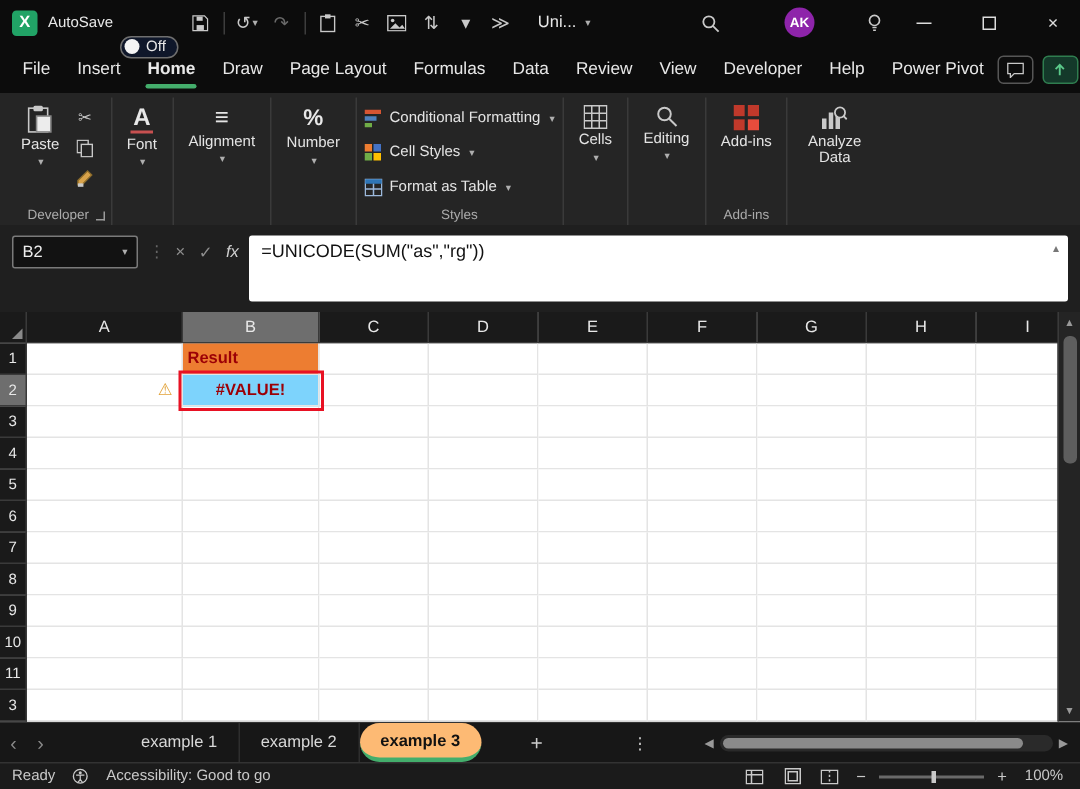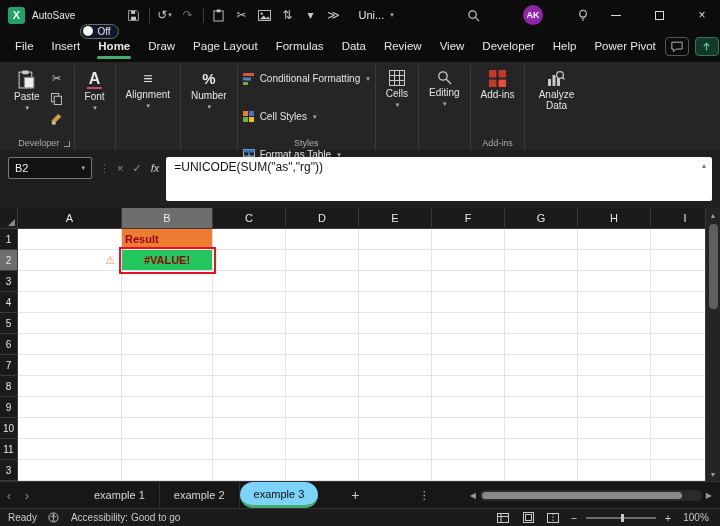--- a/index.html
+++ b/index.html
@@ -34,21 +34,21 @@
 
   
   .ribbon { height:88px; background:#252525; display:flex; padding:3px 4px 0 4px; }
   .rgroup { position:relative; padding:3px 5px 15px 5px; border-right:1px solid #3A3A3A; display:flex; align-items:flex-start; }
   .glabel { position:absolute; bottom:2px; left:0; right:0; text-align:center; font-size:9px; color:#ABABAB; white-space:nowrap; }
   .launcher { position:absolute; bottom:3px; right:4px; width:6px; height:6px; border-right:1px solid #9A9A9A; border-bottom:1px solid #9A9A9A; }
   .bigbtn { display:flex; flex-direction:column; align-items:center; gap:2px; color:#E4E4E4; font-size:10px; padding:2px 5px; text-align:center; }
   .bigbtn .lbl { line-height:11px; }
   .minicol { display:flex; flex-direction:column; gap:5px; padding:3px 3px; }
   .mini { width:18px; height:15px; display:flex; align-items:center; justify-content:center; color:#C9C9C9; font-size:11px; }
-  .stack { display:flex; flex-direction:column; gap:21px; padding-top:2px; }
+  .stack { display:flex; flex-direction:column; gap:6px; padding-top:2px; }
   .stylebtn { display:flex; align-items:center; gap:5px; color:#E4E4E4; font-size:10px; height:17px; white-space:nowrap; }
   .font-a { font-size:16px; font-weight:bold; color:#E8E8E8; border-bottom:2px solid #C75050; line-height:17px; padding:0 2px; }
   .pct { font-size:15px; font-weight:bold; color:#E8E8E8; line-height:18px; }
 
   
   .formula-row { height:58px; background:#1F1F1F; display:flex; align-items:flex-start; gap:7px; padding:7px 8px 0 8px; }
   .namebox { width:84px; height:22px; border:1px solid #7A7A7A; border-radius:2px; background:#121212; color:#EEE; font-size:11px; display:flex; align-items:center; justify-content:space-between; padding:0 6px; }
   .fhandle { color:#666; font-size:11px; line-height:22px; }
   .fbtns { display:flex; align-items:center; gap:9px; height:22px; color:#8F8F8F; font-size:11px; }
   .fx-lbl { font-style:italic; color:#CFCFCF; }
@@ -62,34 +62,34 @@
   .corner::after { content:""; position:absolute; right:2px; bottom:2px; border-left:7px solid transparent; border-bottom:7px solid #8A8A8A; }
   .ch { width:73px; min-width:73px; height:21px; background:#1A1A1A; color:#E8E8E8; font-size:11px; display:flex; align-items:center; justify-content:center; border-right:1px solid #3A3A3A; border-bottom:1px solid #3A3A3A; }
   .grid-row { display:flex; height:21px; }
   .rh { width:18px; min-width:18px; background:#1A1A1A; color:#E8E8E8; font-size:10px; display:flex; align-items:center; justify-content:center; border-right:1px solid #3A3A3A; border-bottom:1px solid #3A3A3A; }
   .sel { background:#6E6E6E !important; }
   .cell { width:73px; min-width:73px; background:#fff; border-right:1px solid #E4E4E4; border-bottom:1px solid #E4E4E4; display:flex; align-items:center; font-size:11px; color:#222; }
   .w-a { width:104px; min-width:104px; }
   .w-b { width:91px; min-width:91px; }
   .w-i { flex:1; min-width:0; }
   .cell-result { background:#ED7D31; color:#9C0006; font-weight:bold; padding-left:3px; }
-  .cell-error { background:#22c55e; color:#9C0006; font-weight:bold; justify-content:center; outline:2px solid #E81123; outline-offset:1px; position:relative; z-index:2; }
+  .cell-error { background:#7dd3fc; color:#9C0006; font-weight:bold; justify-content:center; outline:2px solid #E81123; outline-offset:1px; position:relative; z-index:2; }
   .cell-flag { justify-content:flex-end; padding-right:6px; }
   .warn-glyph { color:#E2A33A; font-size:11px; line-height:1; }
   .vscroll { position:absolute; top:0; right:0; width:15px; height:273px; background:#242424; border-left:1px solid #3A3A3A; display:flex; flex-direction:column; align-items:center; }
   .vs-arrow { height:14px; display:flex; align-items:center; color:#999; font-size:7px; }
   .vs-thumb { width:9px; height:85px; background:#5E5E5E; border-radius:4px; margin-top:2px; }
   .vs-bottom { margin-top:auto; }
 
   
   .tabbar { height:27px; background:#171717; border-top:1px solid #333; display:flex; align-items:stretch; font-size:11px; color:#D8D8D8; }
   .tab-nav { width:18px; display:flex; align-items:center; justify-content:center; color:#888; font-size:13px; }
   .tab-spacer { width:44px; }
   .sheet-tab { padding:0 14px; display:flex; align-items:center; border-right:1px solid #2E2E2E; }
-  .sheet-tab.active { background:#7dd3fc; color:#111; font-weight:normal; border-right:none; border-bottom:3px solid #44AE6C;border-radius:13px; }
+  .sheet-tab.active { background:#fdba74; color:#111; font-weight:bold; border-right:none; border-bottom:3px solid #44AE6C;border-radius:13px; }
   .add-sheet { width:26px; display:flex; align-items:center; justify-content:center; color:#CCC; font-size:14px; margin-left:24px; }
   .tab-menu { width:20px; display:flex; align-items:center; justify-content:center; color:#CCC; margin-left:46px; }
   .hscroll { margin-left:auto; display:flex; align-items:center; gap:4px; padding-right:8px; }
   .hs-arrow { color:#999; font-size:8px; }
   .hs-track { width:222px; height:11px; background:#2A2A2A; border-radius:6px; display:flex; align-items:center; padding:0 2px; }
   .hs-thumb { width:200px; height:7px; background:#8A8A8A; border-radius:4px; }
 
   
   .statusbar { height:18px; background:#1B1B1B; border-top:1px solid #333; display:flex; align-items:center; gap:8px; padding:0 8px; font-size:10px; color:#C9C9C9; }
   .sb-right { margin-left:auto; display:flex; align-items:center; gap:7px; }

